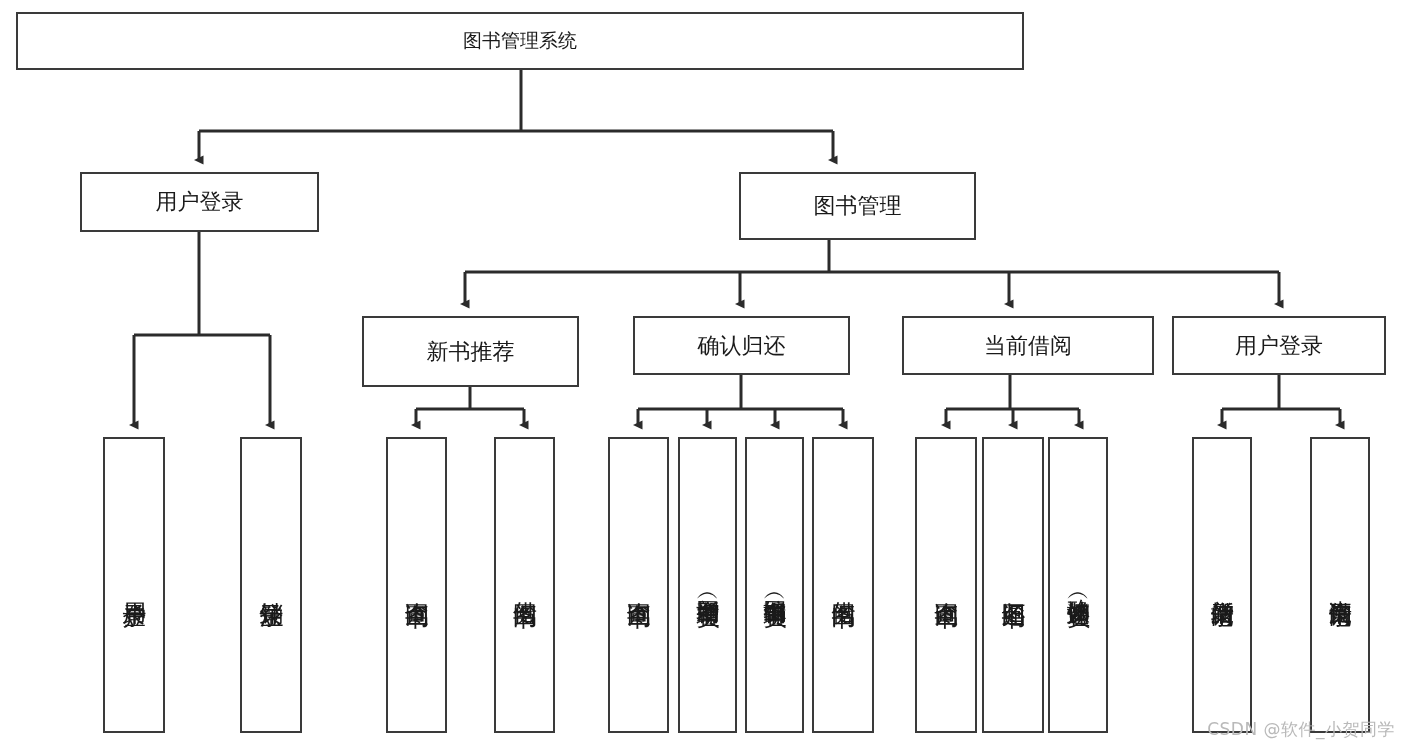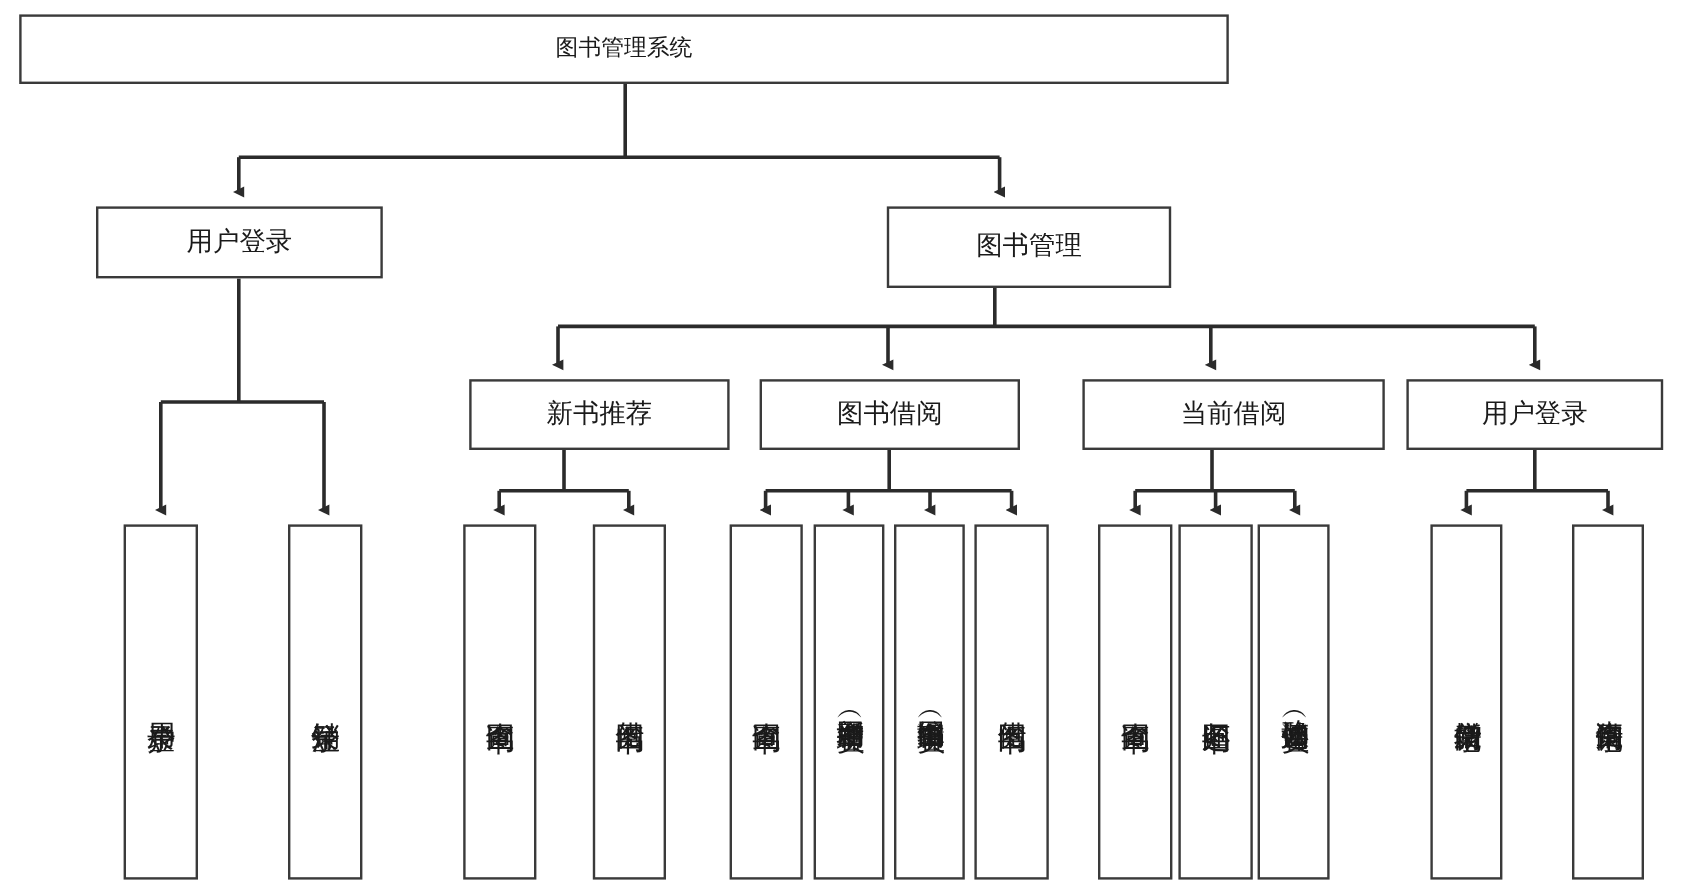--- a/index.html
+++ b/index.html
@@ -132,26 +132,26 @@
   </div>
 
   <div class="node lvl-mid" style="left:80px; top:172px; width:239px; height:60px;">
     <span class="node-label">用户登录</span>
   </div>
 
   <div class="node lvl-mid" style="left:711px; top:172px; width:237px; height:68px;margin-left:28px;">
     <span class="node-label">图书管理</span>
   </div>
 
-  <div class="node lvl-mid" style="left:362px; top:316px; width:217px; height:59px;margin-left:29px;">
+  <div class="node lvl-mid" style="left:362px; top:316px; width:217px; height:71px;">
     <span class="node-label">新书推荐</span>
   </div>
 
   <div class="node lvl-mid" style="left:633px; top:316px; width:217px; height:59px;">
-    <span class="node-label">图书借阅</span>
+    <span class="node-label">确认归还</span>
   </div>
 
   <div class="node lvl-mid" style="left:902px; top:316px; width:252px; height:59px;">
     <span class="node-label">当前借阅</span>
   </div>
 
   <div class="node lvl-mid" style="left:1172px; top:316px; width:214px; height:59px;">
     <span class="node-label">用户登录</span>
   </div>
 
@@ -200,14 +200,15 @@
   </div>
 
   <div class="node leaf narrow" style="left:1192px; top:437px; width:60px; height:296px;">
     <span class="node-label">新增借阅记录</span>
   </div>
 
   <div class="node leaf narrow" style="left:1310px; top:437px; width:60px; height:296px;">
     <span class="node-label">查询借阅记录</span>
   </div>
 
+  <div id="watermark">CSDN @软件_小贺同学</div>
 
 </div>
 
 </body></html>

